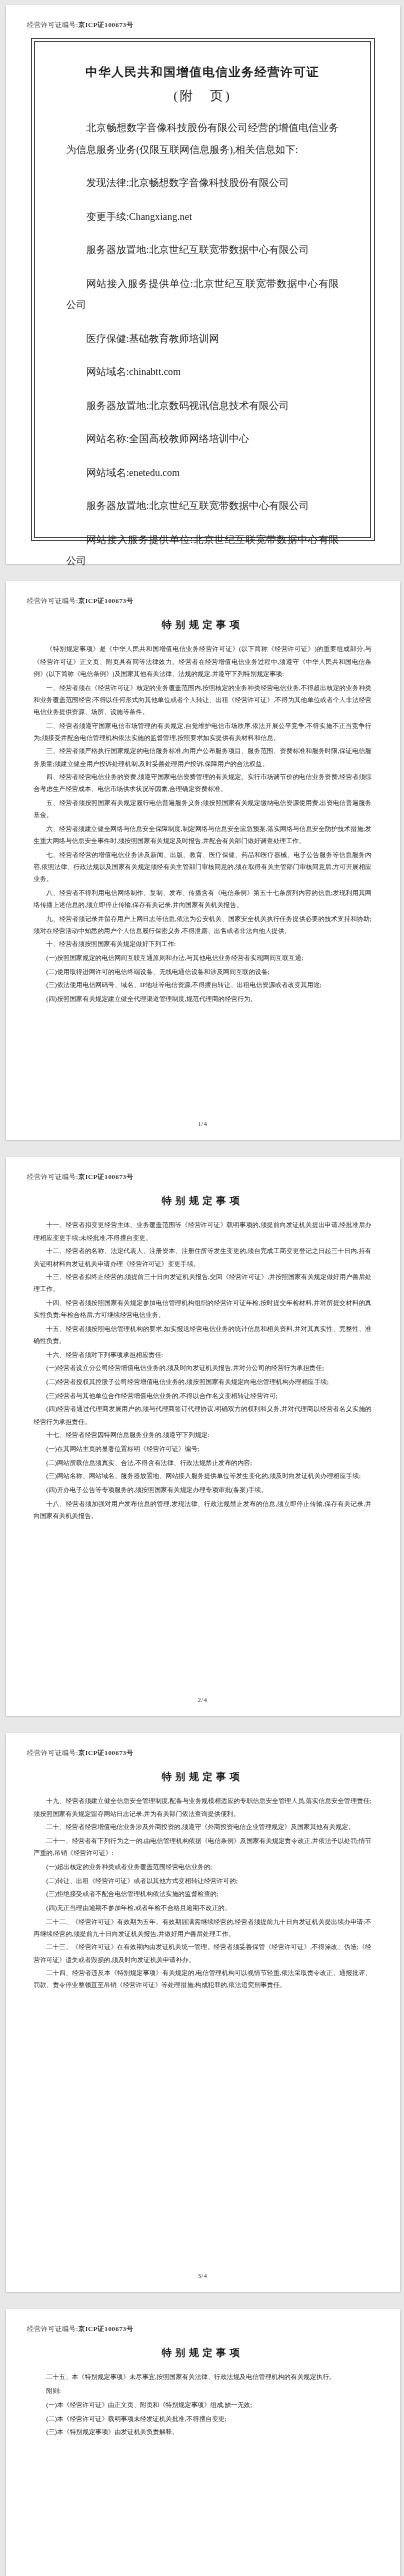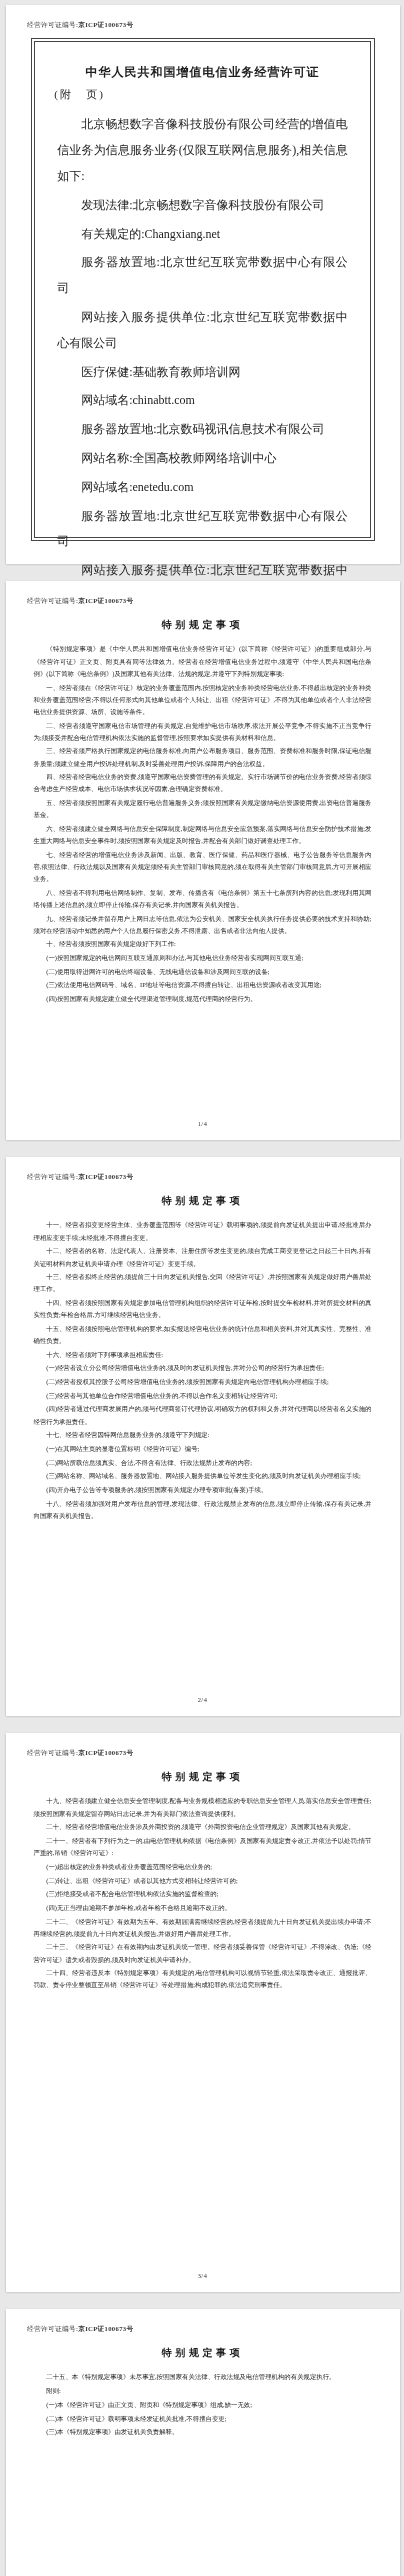--- a/index.html
+++ b/index.html
@@ -56,30 +56,30 @@
   .cert-title {
     margin: 7.2px 0 0 0;
     text-align: center;
     font-size: 12px;
     font-weight: bold;
     letter-spacing: 1px;
     color: #1e1e1e;
     font-family: Liberation Mono, monospace;
   }
   .cert-subtitle {
-    text-align: left;
-    font-size: 11px;
+    text-align: center;
+    font-size: 13px;
     margin-top: 6.2px;
     letter-spacing: 2.1px;
     color: #1e1e1e;
   }
   .cover-lines { margin-top: 10.3px; }
   .cover-line {
-    margin: 3px;
-    font-size: 12px;
+    margin: 12px;
+    font-size: 10px;
     line-height: 2.15;
     text-indent: 2em;
     color: #222;
     text-align: justify;
   }
 
   
   .prov-title {
     margin: 0;
     padding-top: 37px;
@@ -123,21 +123,21 @@
     <div class="frame">
       <div class="frame-inner">
         <h1 class="cert-title">中华人民共和国增值电信业务经营许可证</h1>
         <div class="cert-subtitle">(附　页)</div>
         <div class="cover-lines">
 
             <p class="cover-line">北京畅想数字音像科技股份有限公司经营的增值电信业务为信息服务业务(仅限互联网信息服务),相关信息如下:</p>
 
             <p class="cover-line">发现法律:北京畅想数字音像科技股份有限公司</p>
 
-            <p class="cover-line">有关规定的:Changxiang.net</p>
+            <p class="cover-line">变更手续:Changxiang.net</p>
 
             <p class="cover-line">服务器放置地:北京世纪互联宽带数据中心有限公司</p>
 
             <p class="cover-line">网站接入服务提供单位:北京世纪互联宽带数据中心有限公司</p>
 
             <p class="cover-line">医疗保健:基础教育教师培训网</p>
 
             <p class="cover-line">网站域名:chinabtt.com</p>
 
             <p class="cover-line">服务器放置地:北京数码视讯信息技术有限公司</p>

